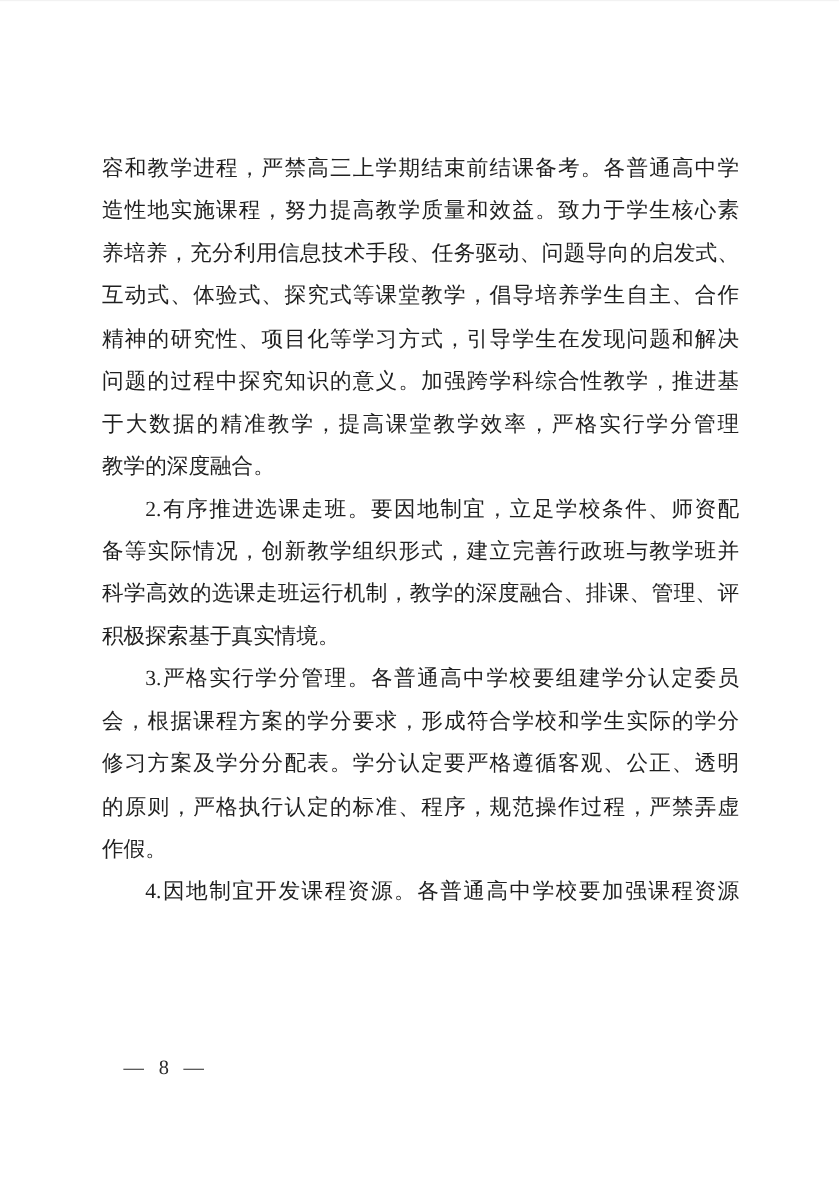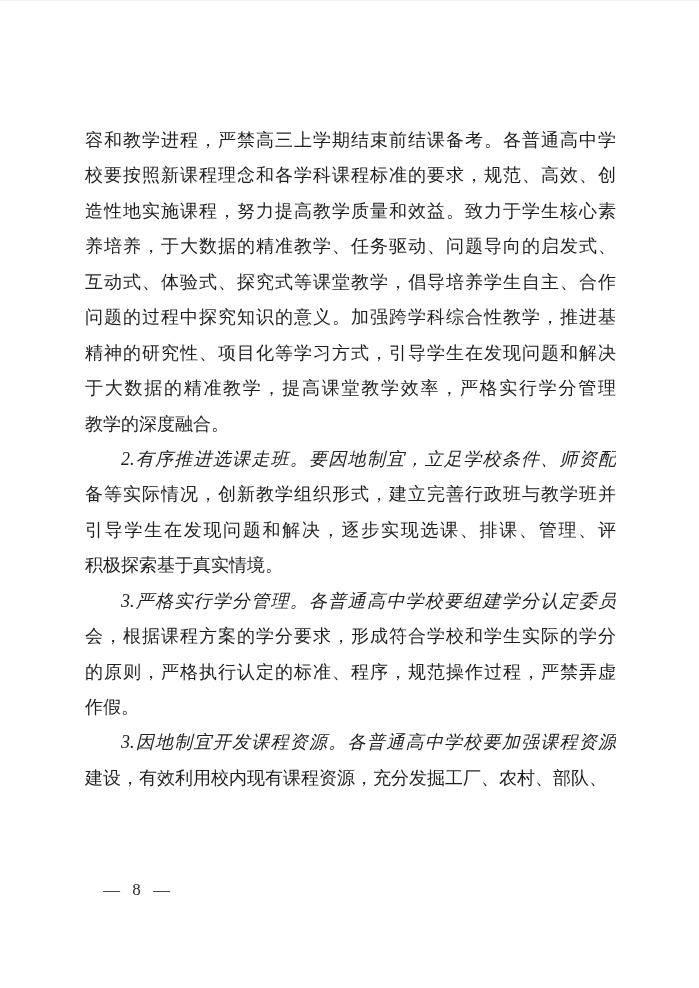--- a/index.html
+++ b/index.html
@@ -41,60 +41,58 @@
     text-align-last: justify;
     text-justify: inter-character;
     height: 35.45px;
     overflow: hidden;
   }
   .text-line.para-last {
     text-align-last: left;
   }
   .text-line.para-first-indent {
     text-indent: 2em;
-    font-style: italic;
   }
   .page-number {
     position: absolute;
     left: 103px;
     top: 877px;
     color: #2a2a2a;
     font-size: 17px;
     line-height: 24px;
     word-spacing: 6px;
     letter-spacing: 1px;
   }
 </style>
 </head>
 <body>
 
 <div class="page">
   <div class="doc-body" id="doc-body" style="color: rgb(31, 31, 31);">
       <div class="paragraph">
         <div class="text-line">容和教学进程，严禁高三上学期结束前结课备考。各普通高中学</div>
-        <div class="text-line">校要按照新课程理念和各学科课程标准的要求，规范、高效、创</div>
         <div class="text-line">造性地实施课程，努力提高教学质量和效益。致力于学生核心素</div>
-        <div class="text-line">养培养，于大数据的精准教学、任务驱动、问题导向的启发式、</div>
+        <div class="text-line">养培养，充分利用信息技术手段、任务驱动、问题导向的启发式、</div>
         <div class="text-line">互动式、体验式、探究式等课堂教学，倡导培养学生自主、合作</div>
+        <div class="text-line">精神的研究性、项目化等学习方式，引导学生在发现问题和解决</div>
         <div class="text-line">问题的过程中探究知识的意义。加强跨学科综合性教学，推进基</div>
-        <div class="text-line">精神的研究性、项目化等学习方式，引导学生在发现问题和解决</div>
         <div class="text-line">于大数据的精准教学，提高课堂教学效率，严格实行学分管理</div>
         <div class="text-line para-last">教学的深度融合。</div>
       </div>
       <div class="paragraph">
         <div class="text-line para-first-indent">2.有序推进选课走班。要因地制宜，立足学校条件、师资配</div>
         <div class="text-line">备等实际情况，创新教学组织形式，建立完善行政班与教学班并</div>
-        <div class="text-line">引导学生在发现问题和解决，逐步实现选课、排课、管理、评</div>
+        <div class="text-line">科学高效的选课走班运行机制，教学的深度融合、排课、管理、评</div>
         <div class="text-line para-last">积极探索基于真实情境。</div>
       </div>
       <div class="paragraph">
         <div class="text-line para-first-indent">3.严格实行学分管理。各普通高中学校要组建学分认定委员</div>
         <div class="text-line">会，根据课程方案的学分要求，形成符合学校和学生实际的学分</div>
+        <div class="text-line">修习方案及学分分配表。学分认定要严格遵循客观、公正、透明</div>
         <div class="text-line">的原则，严格执行认定的标准、程序，规范操作过程，严禁弄虚</div>
         <div class="text-line para-last">作假。</div>
       </div>
       <div class="paragraph">
-        <div class="text-line para-first-indent">3.因地制宜开发课程资源。各普通高中学校要加强课程资源</div>
-        <div class="text-line para-last">建设，有效利用校内现有课程资源，充分发掘工厂、农村、部队、</div>
+        <div class="text-line para-first-indent">4.因地制宜开发课程资源。各普通高中学校要加强课程资源</div>
       </div>
     </div>
   <div class="page-number">— 8 —</div>
 </div>
 
 </body></html>

